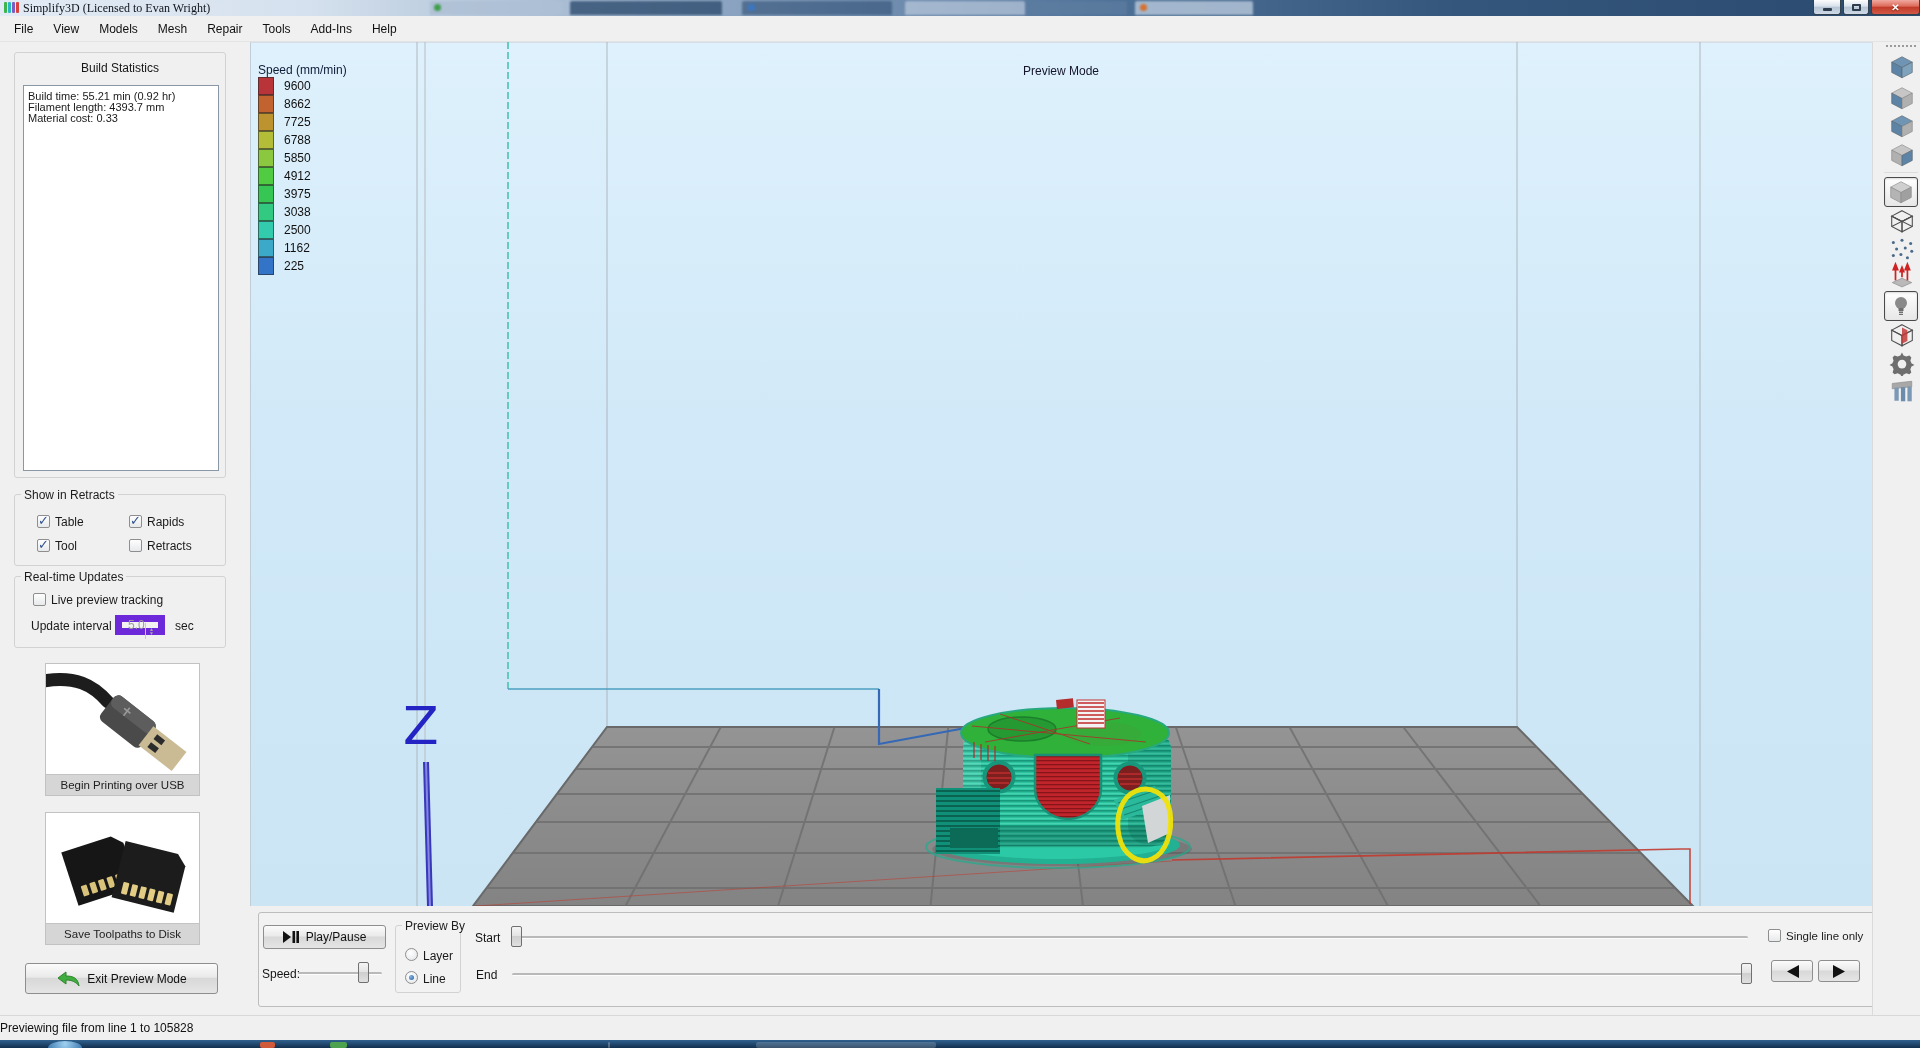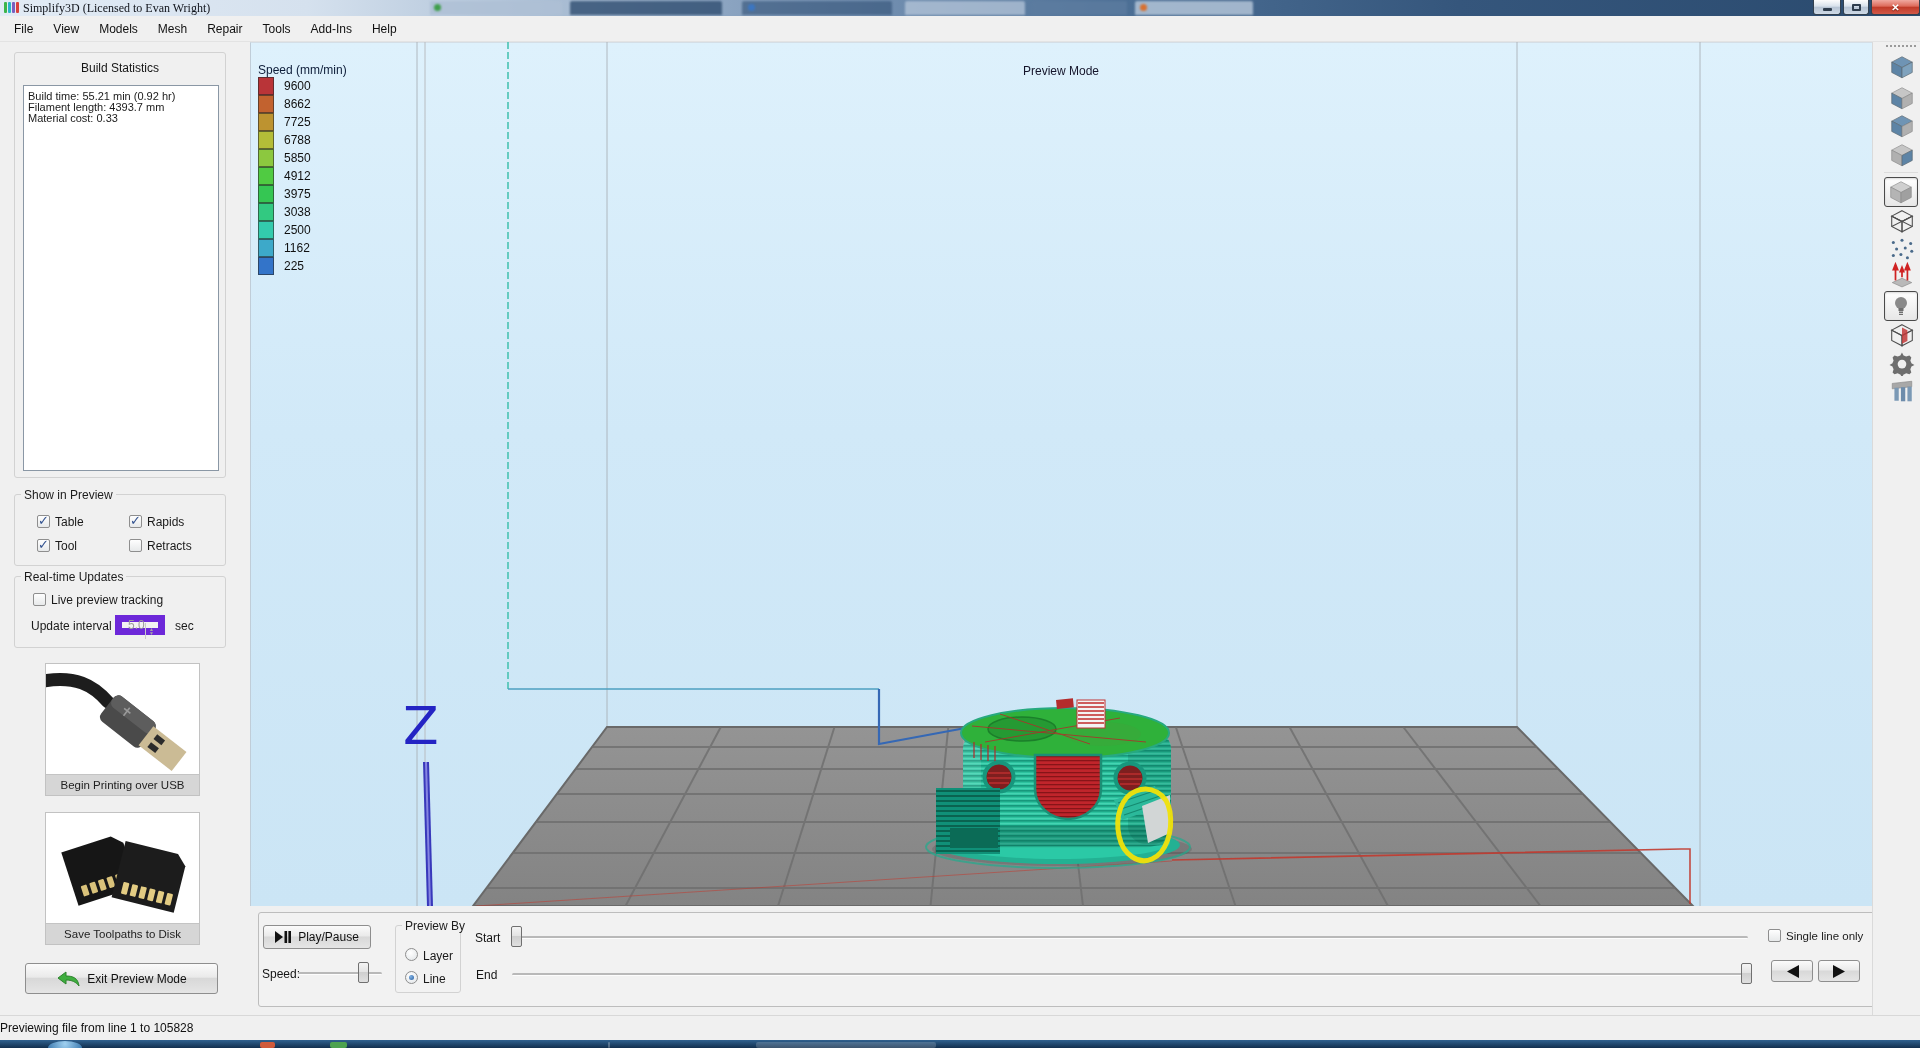--- a/index.html
+++ b/index.html
@@ -133,21 +133,21 @@
     <div class="abs groupbox" style="left:14px;top:10px;width:212px;height:426px;">
       <div class="abs stats-title" style="left:0;top:8px;width:210px;">Build Statistics</div>
       <div class="abs stats-box" style="left:8px;top:32px;width:196px;height:386px;padding:5px 4px;">
         <div class="stats-line">Build time: 55.21 min (0.92 hr)</div>
         <div class="stats-line">Filament length: 4393.7 mm</div>
         <div class="stats-line">Material cost: 0.33</div>
       </div>
     </div>
 
     <div class="abs groupbox" style="left:14px;top:452px;width:212px;height:72px;">
-      <span class="gb-label">Show in Preview</span>
+      <span class="gb-label">Show in Retracts</span>
       <span class="cb on" style="left:22px;top:20px;"></span>
       <span class="cb-label" style="left:40px;top:20px;">Table</span>
       <span class="cb on" style="left:114px;top:20px;"></span>
       <span class="cb-label" style="left:132px;top:20px;">Rapids</span>
       <span class="cb on" style="left:22px;top:44px;"></span>
       <span class="cb-label" style="left:40px;top:44px;">Tool</span>
       <span class="cb" style="left:114px;top:44px;"></span>
       <span class="cb-label" style="left:132px;top:44px;">Retracts</span>
     </div>
 
@@ -395,21 +395,21 @@
       </div>
     <div class="lrow">
         <span class="sw" style="background: rgb(51, 116, 201);"></span>
         <span class="lv">225</span>
       </div>
   </div>
 
   <div class="abs controls-area"></div>
   <div class="abs controls-panel"></div>
 
-  <div class="abs btn" style="left:263px;top:925px;width:108px;height:24px;">
+  <div class="abs btn" style="left:263px;top:925px;width:123px;height:24px;">
     <svg width="16" height="12" viewBox="0 0 16 12">
       <polygon points="0,0 8,6 0,12" fill="#111"></polygon>
         <rect x="9.5" y="0" width="2.6" height="12" fill="#111"></rect>
         <rect x="13.4" y="0" width="2.6" height="12" fill="#111"></rect>
     </svg>
     <span>Play/Pause</span>
   </div>
 
   <span class="ctl-label" style="left:262px;top:967px;">Speed:</span>
   <div class="abs groove" style="left:298px;top:972px;width:84px;"></div>

